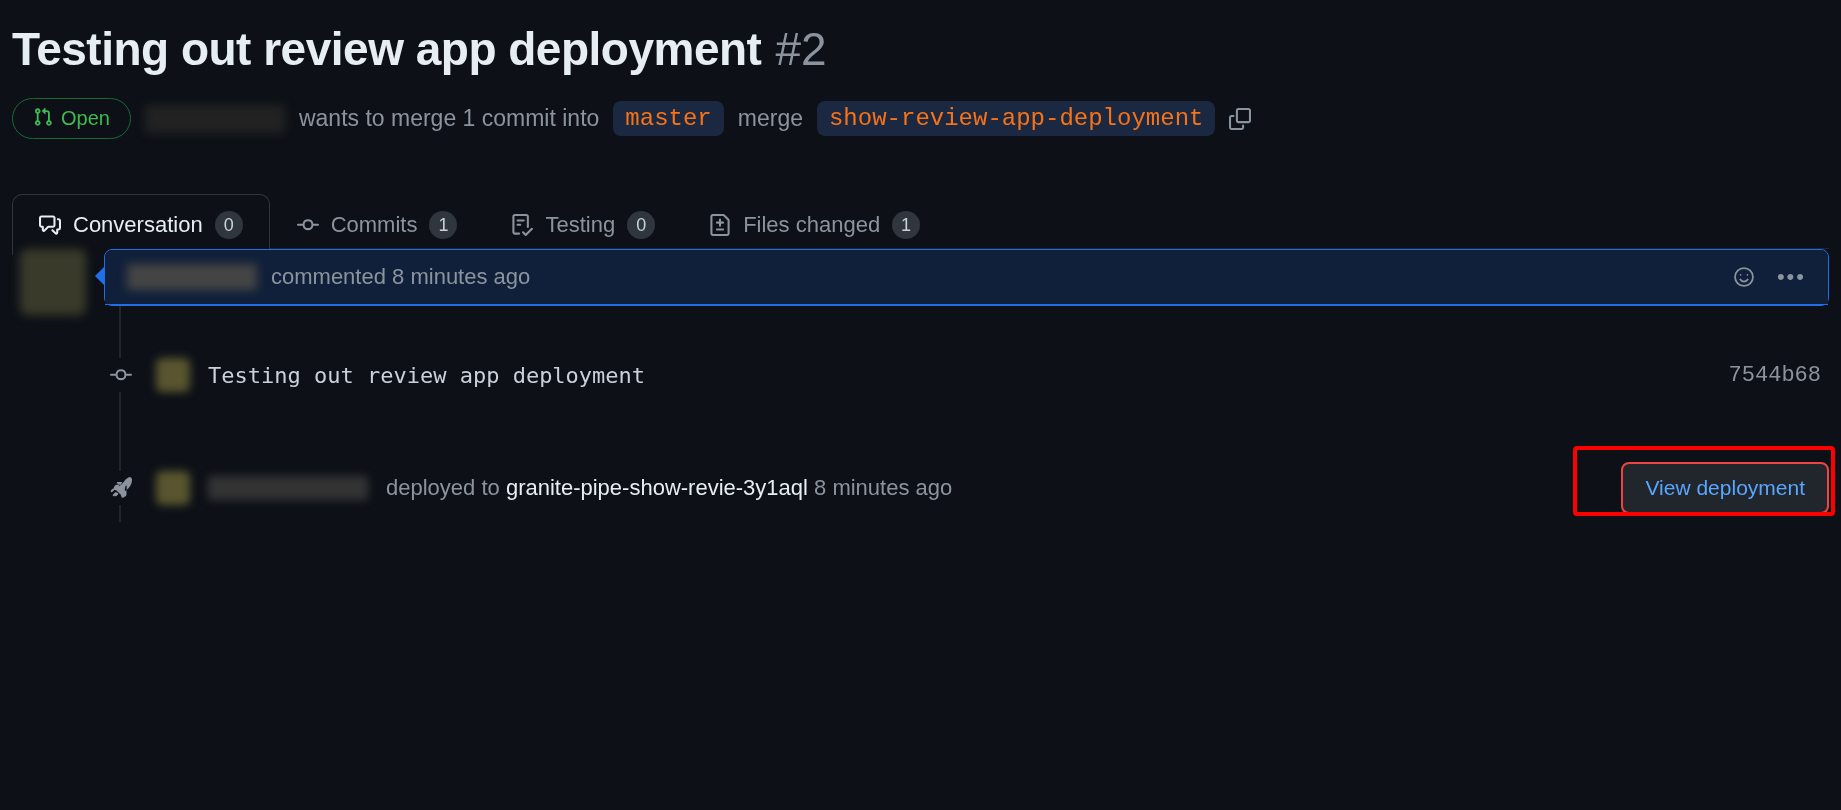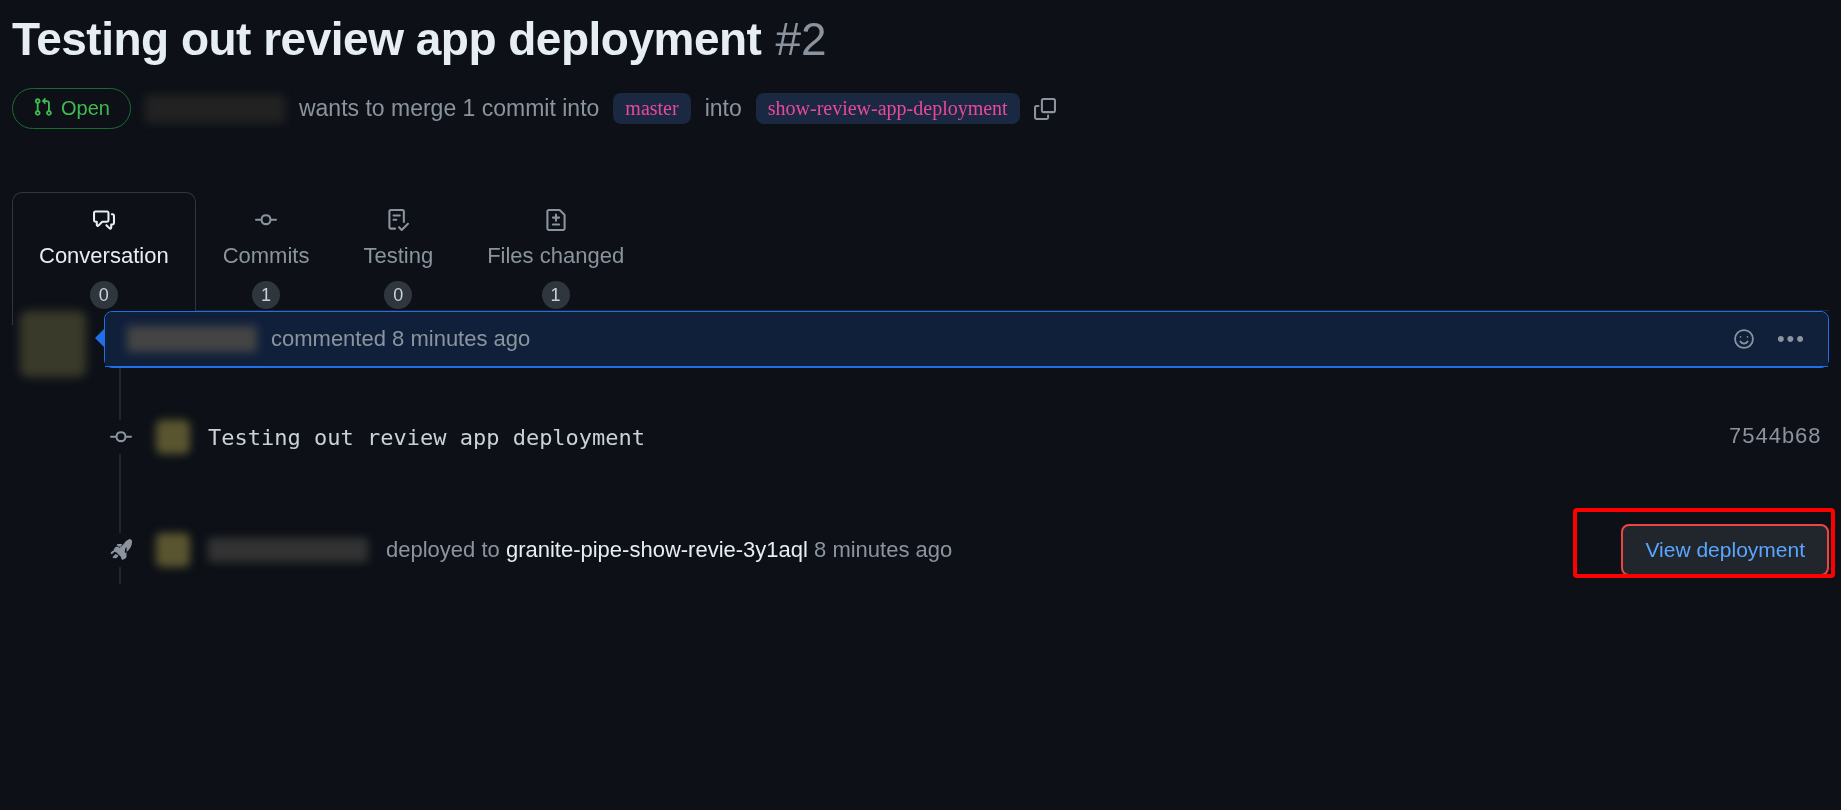--- a/index.html
+++ b/index.html
@@ -4,53 +4,53 @@
 <style>
   * { box-sizing: border-box; margin: 0; padding: 0; }
   body {
     background: #0d1117;
     color: #c9d1d9;
     font-family: -apple-system, BlinkMacSystemFont, "Segoe UI", Helvetica, Arial, sans-serif;
     width: 1841px;
     height: 810px;
     overflow: hidden;
   }
-  .page { padding: 12px 12px 0 12px; }
+  .page { padding: 22px 12px 0 12px; }
 
   
   .title-row { display:flex; align-items:baseline; gap:14px; }
   .title-text { font-size:46px; font-weight:600; color:#e6edf3; letter-spacing:-0.5px; }
   .title-number { font-size:46px; font-weight:400; color:#8b949e; }
 
   
   .meta-row { display:flex; align-items:center; gap:14px; margin-top:22px; }
   .state-badge {
     display:inline-flex; gap:8px;
     border:1px solid #196c2e; color:#3fb950;
     padding:8px 20px; border-radius:999px; font-size:20px; font-weight:500;
   }
   .state-badge svg { width:20px; height:20px; }
   .author-blur {
     width:140px; height:28px; background:#222; filter:blur(4px); border-radius:4px;
   }
   .meta-text { color:#8b949e; font-size:23px; }
   .branch-pill {
-    background:#1a2841; color:#ec4899; font-family:Liberation Serif, serif;
-    font-size:20px; padding:4px 12px; border-radius:8px;
+    background:#1a2841; color:#f97316; font-family:Liberation Mono, monospace;
+    font-size:24px; padding:4px 12px; border-radius:8px;
   }
   .copy-icon { color:#8b949e; width:22px; height:22px; cursor:pointer; }
 
   
   .tabs {
     display:flex; gap:0; margin-top:48px; border-bottom:1px solid #21262d;
   }
   .tab {
     display:inline-flex; align-items:center; gap:12px;
     padding:16px 26px; color:#8b949e; font-size:22px; cursor:pointer;
-    border:1px solid transparent; border-bottom:none; position:relative; top:15px;flex-direction:column;
+    border:1px solid transparent; border-bottom:none; position:relative; top:7px;
   }
   .tab.active {
     color:#e6edf3; border-color:#30363d; border-radius:10px 10px 0 0;
     background:#0d1117;
   }
   .tab svg { width:22px; height:22px; }
   .count-badge {
     background:#30363d; color:#c9d1d9; min-width:28px; height:28px;
     border-radius:14px; display:inline-flex; align-items:center; justify-content:center;
     font-size:18px; padding:0 8px;
@@ -133,21 +133,21 @@
   <div class="meta-row">
     <span class="state-badge">
       <svg viewBox="0 0 16 16" fill="currentColor">
           <path d="M1.5 3.25a2.25 2.25 0 1 1 3 2.122v5.256a2.251 2.251 0 1 1-1.5 0V5.372A2.25 2.25 0 0 1 1.5 3.25Zm5.677-.177L9.573.677A.25.25 0 0 1 10 .854V2.5h1A2.5 2.5 0 0 1 13.5 5v5.628a2.251 2.251 0 1 1-1.5 0V5a1 1 0 0 0-1-1h-1v1.646a.25.25 0 0 1-.427.177L7.177 3.427a.25.25 0 0 1 0-.354ZM3.75 2.5a.75.75 0 1 0 0 1.5.75.75 0 0 0 0-1.5Zm0 9.5a.75.75 0 1 0 0 1.5.75.75 0 0 0 0-1.5Zm8.25.75a.75.75 0 1 0 1.5 0 .75.75 0 0 0-1.5 0Z"></path>
         </svg>
       <span>Open</span>
     </span>
     <span class="author-blur"></span>
     <span class="meta-text">wants to merge 1 commit into</span>
     <span class="branch-pill">master</span>
-    <span class="meta-text">into</span>
+    <span class="meta-text">merge</span>
     <span class="branch-pill">show-review-app-deployment</span>
     <svg class="copy-icon" viewBox="0 0 16 16" fill="currentColor">
         <path d="M0 6.75C0 5.784.784 5 1.75 5h1.5a.75.75 0 0 1 0 1.5h-1.5a.25.25 0 0 0-.25.25v7.5c0 .138.112.25.25.25h7.5a.25.25 0 0 0 .25-.25v-1.5a.75.75 0 0 1 1.5 0v1.5A1.75 1.75 0 0 1 9.25 16h-7.5A1.75 1.75 0 0 1 0 14.25Z"></path>
         <path d="M5 1.75C5 .784 5.784 0 6.75 0h7.5C15.216 0 16 .784 16 1.75v7.5A1.75 1.75 0 0 1 14.25 11h-7.5A1.75 1.75 0 0 1 5 9.25Zm1.75-.25a.25.25 0 0 0-.25.25v7.5c0 .138.112.25.25.25h7.5a.25.25 0 0 0 .25-.25v-7.5a.25.25 0 0 0-.25-.25Z"></path>
       </svg>
   </div>
 
   <div class="tabs">
     <div class="tab active">
       <svg viewBox="0 0 16 16" fill="currentColor">

